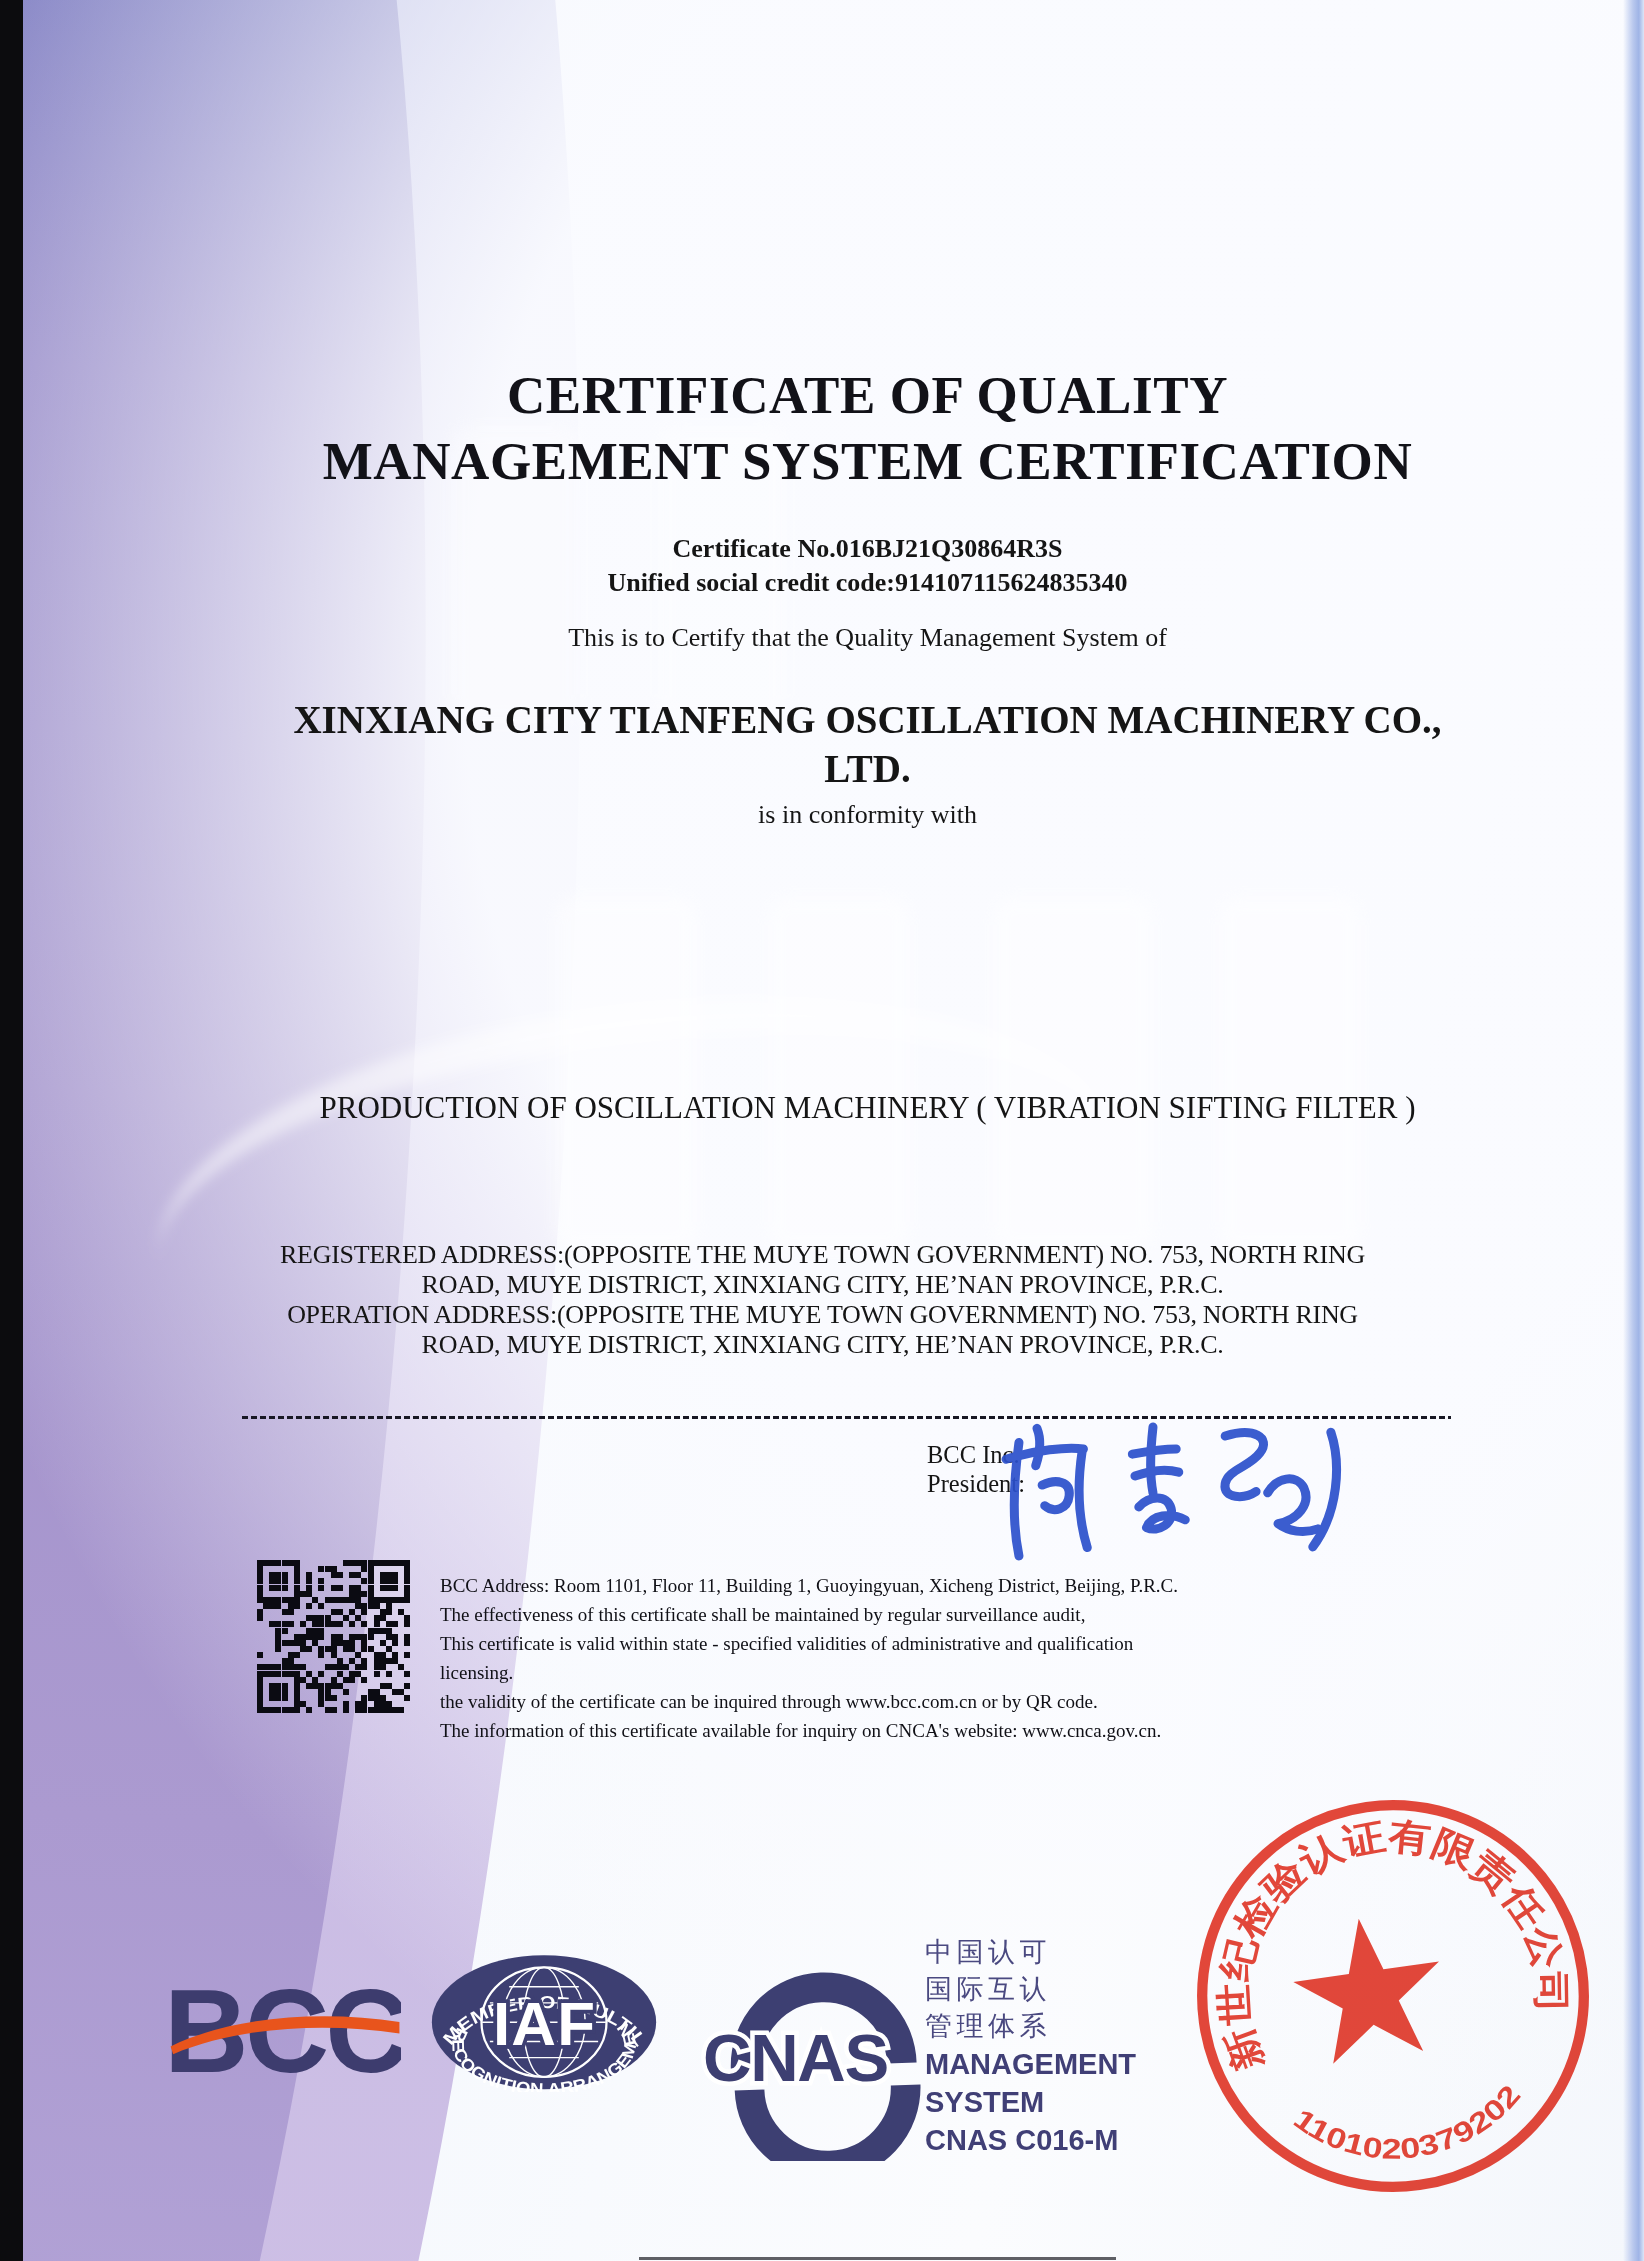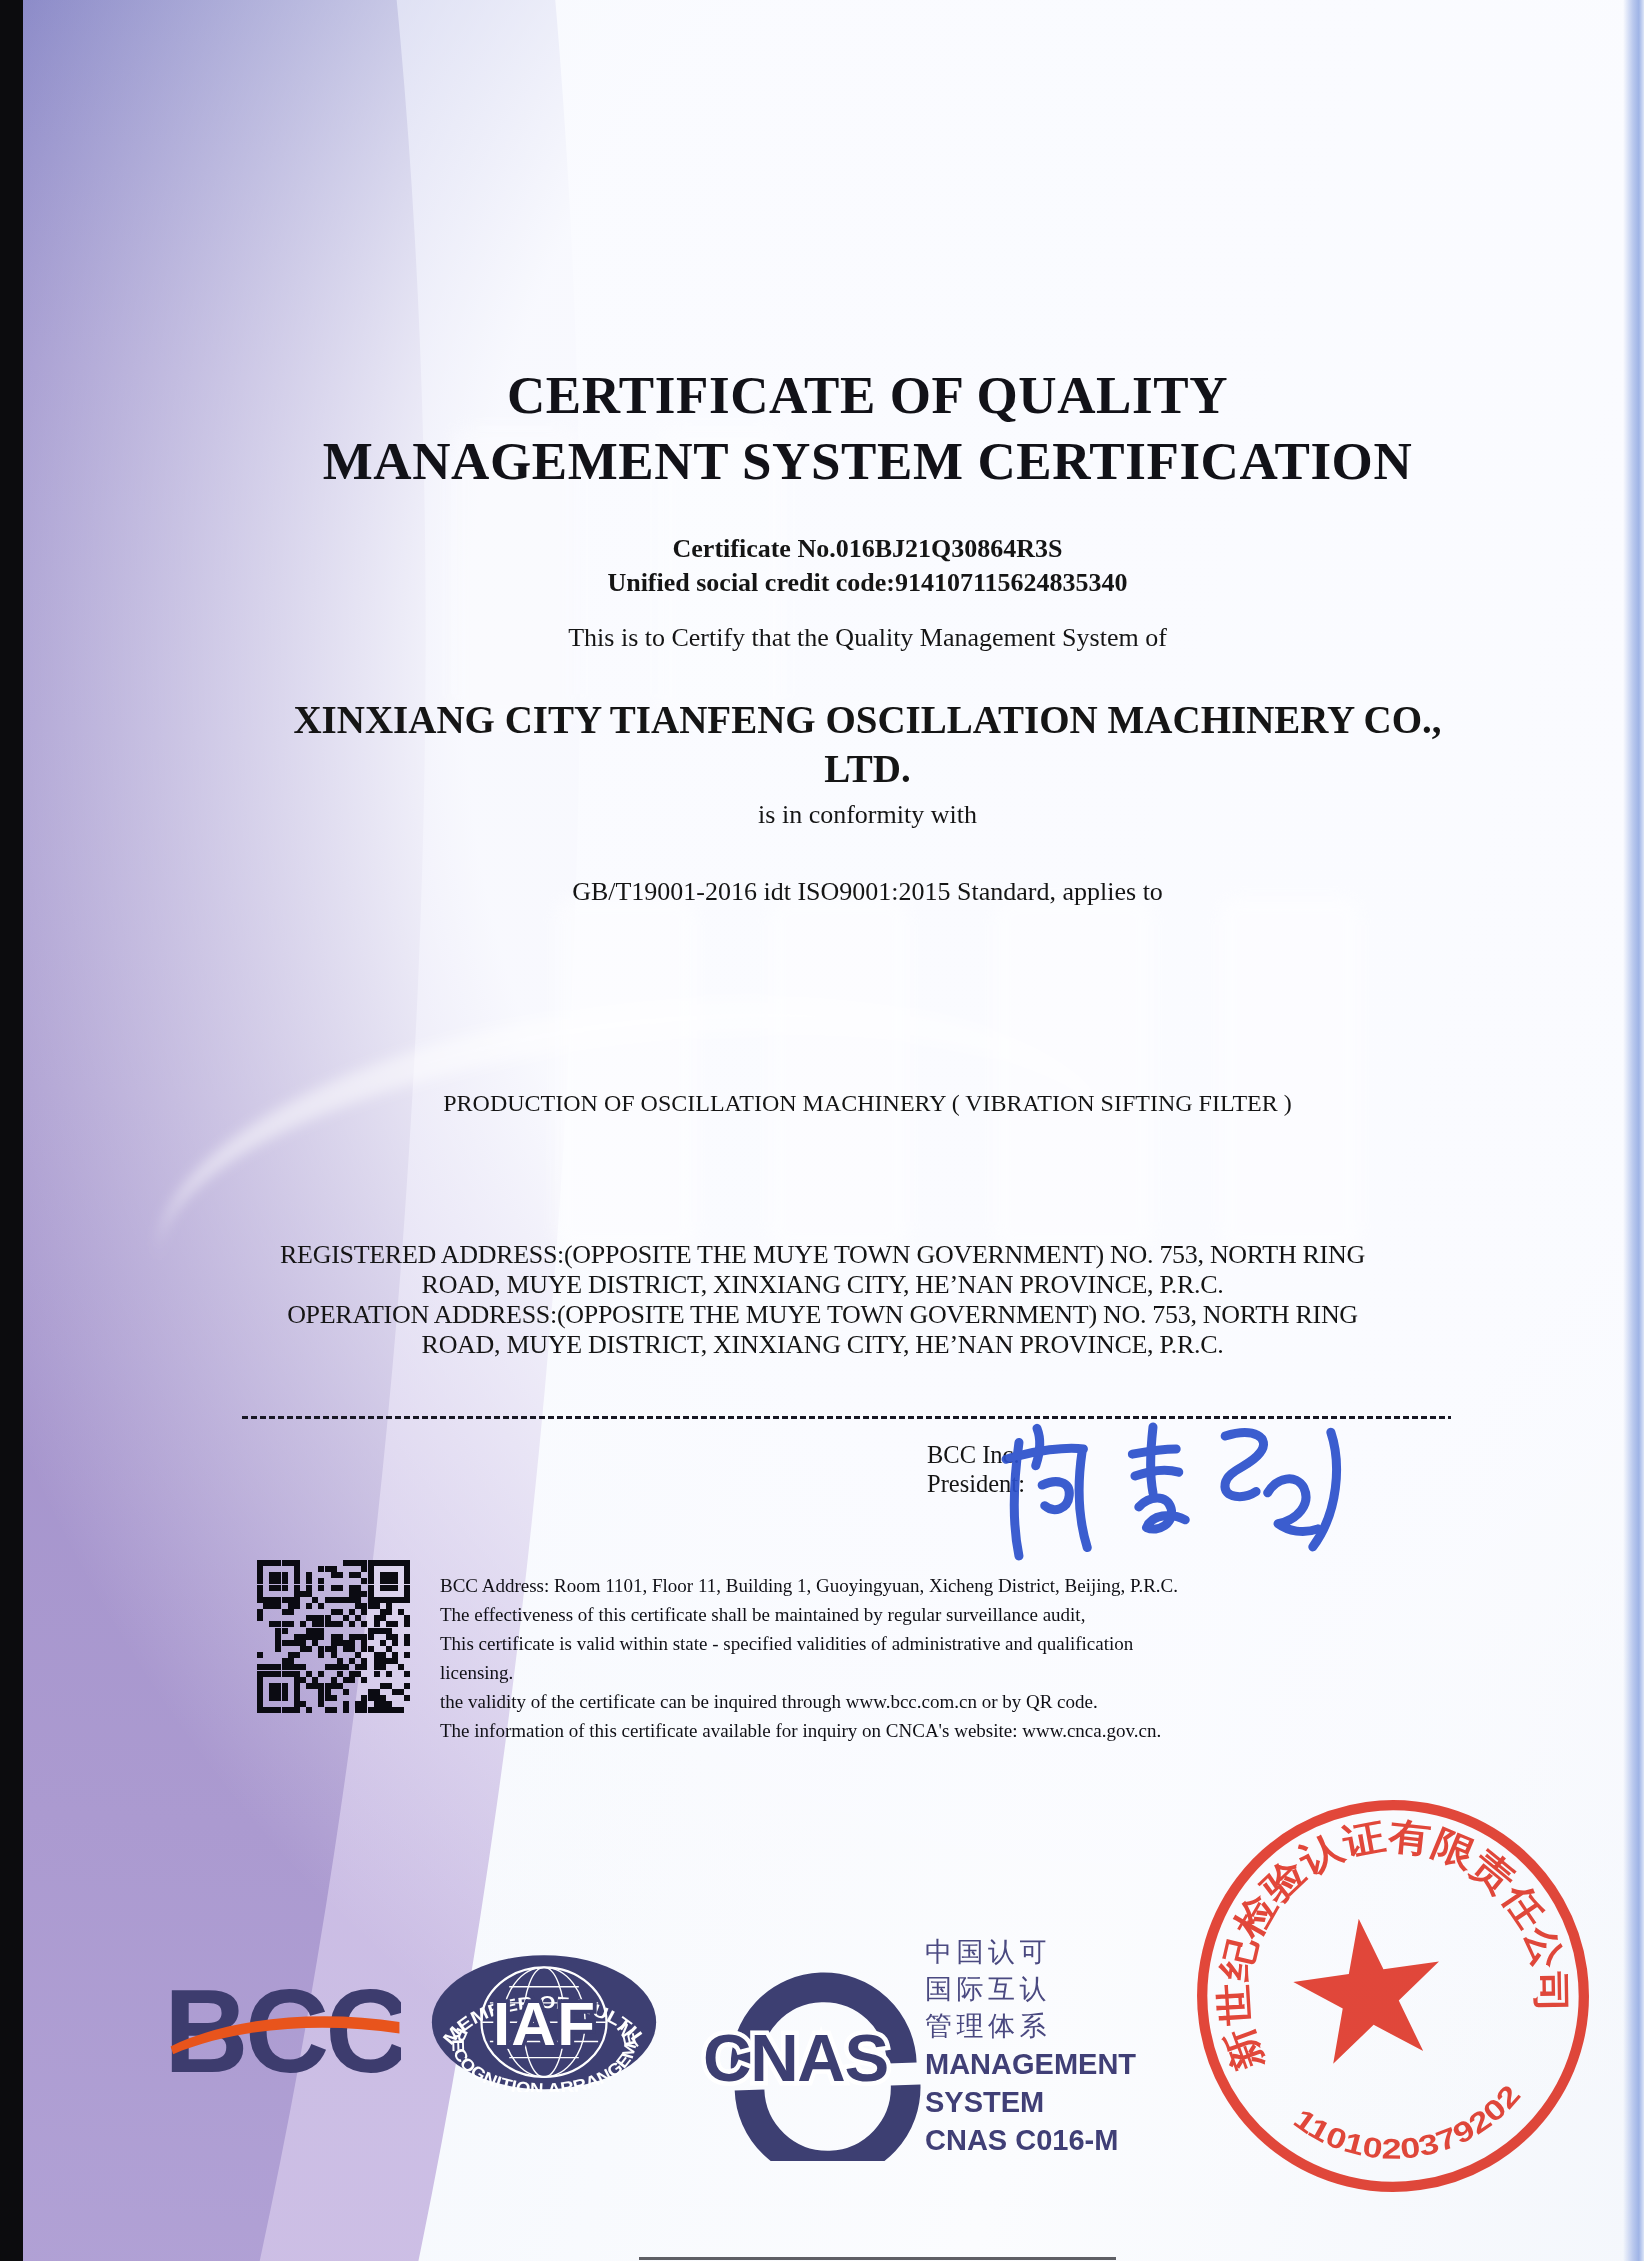--- a/index.html
+++ b/index.html
@@ -74,22 +74,21 @@
   <div class="txt t-bold40" style="top:534px;">Certificate No.016BJ21Q30864R3S</div>
   <div class="txt t-bold40" style="top:568px;">Unified social credit code:914107115624835340</div>
   <div class="txt t-reg40" style="top:623px;">This is to Certify that the Quality Management System of</div>
 
   <div class="txt t-company" style="top:695px;">
     <div>XINXIANG CITY TIANFENG OSCILLATION MACHINERY CO.,</div>
     <div>LTD.</div>
   </div>
 
   <div class="txt t-reg40" style="top:800px;">is in conformity with</div>
-  <div class="txt t-reg40" style="top:877px;">GB/T19001-2016 idt ISO9001:2015 Standard, applies to</div>
-  <div class="txt t-reg40" style="top:1090px;font-size:24px;">PRODUCTION OF OSCILLATION MACHINERY ( VIBRATION SIFTING FILTER )</div>
+  <div class="txt t-reg40" style="top:1090px;font-size:31px;">PRODUCTION OF OSCILLATION MACHINERY ( VIBRATION SIFTING FILTER )</div>
 
   <div class="addr" style="top:1240px;">
     <div>REGISTERED ADDRESS:(OPPOSITE THE MUYE TOWN GOVERNMENT) NO. 753, NORTH RING</div>
     <div>ROAD, MUYE DISTRICT, XINXIANG CITY, HE’NAN PROVINCE, P.R.C.</div>
     <div>OPERATION ADDRESS:(OPPOSITE THE MUYE TOWN GOVERNMENT) NO. 753, NORTH RING</div>
     <div>ROAD, MUYE DISTRICT, XINXIANG CITY, HE’NAN PROVINCE, P.R.C.</div>
   </div>
 
   <div class="divider"></div>
 

